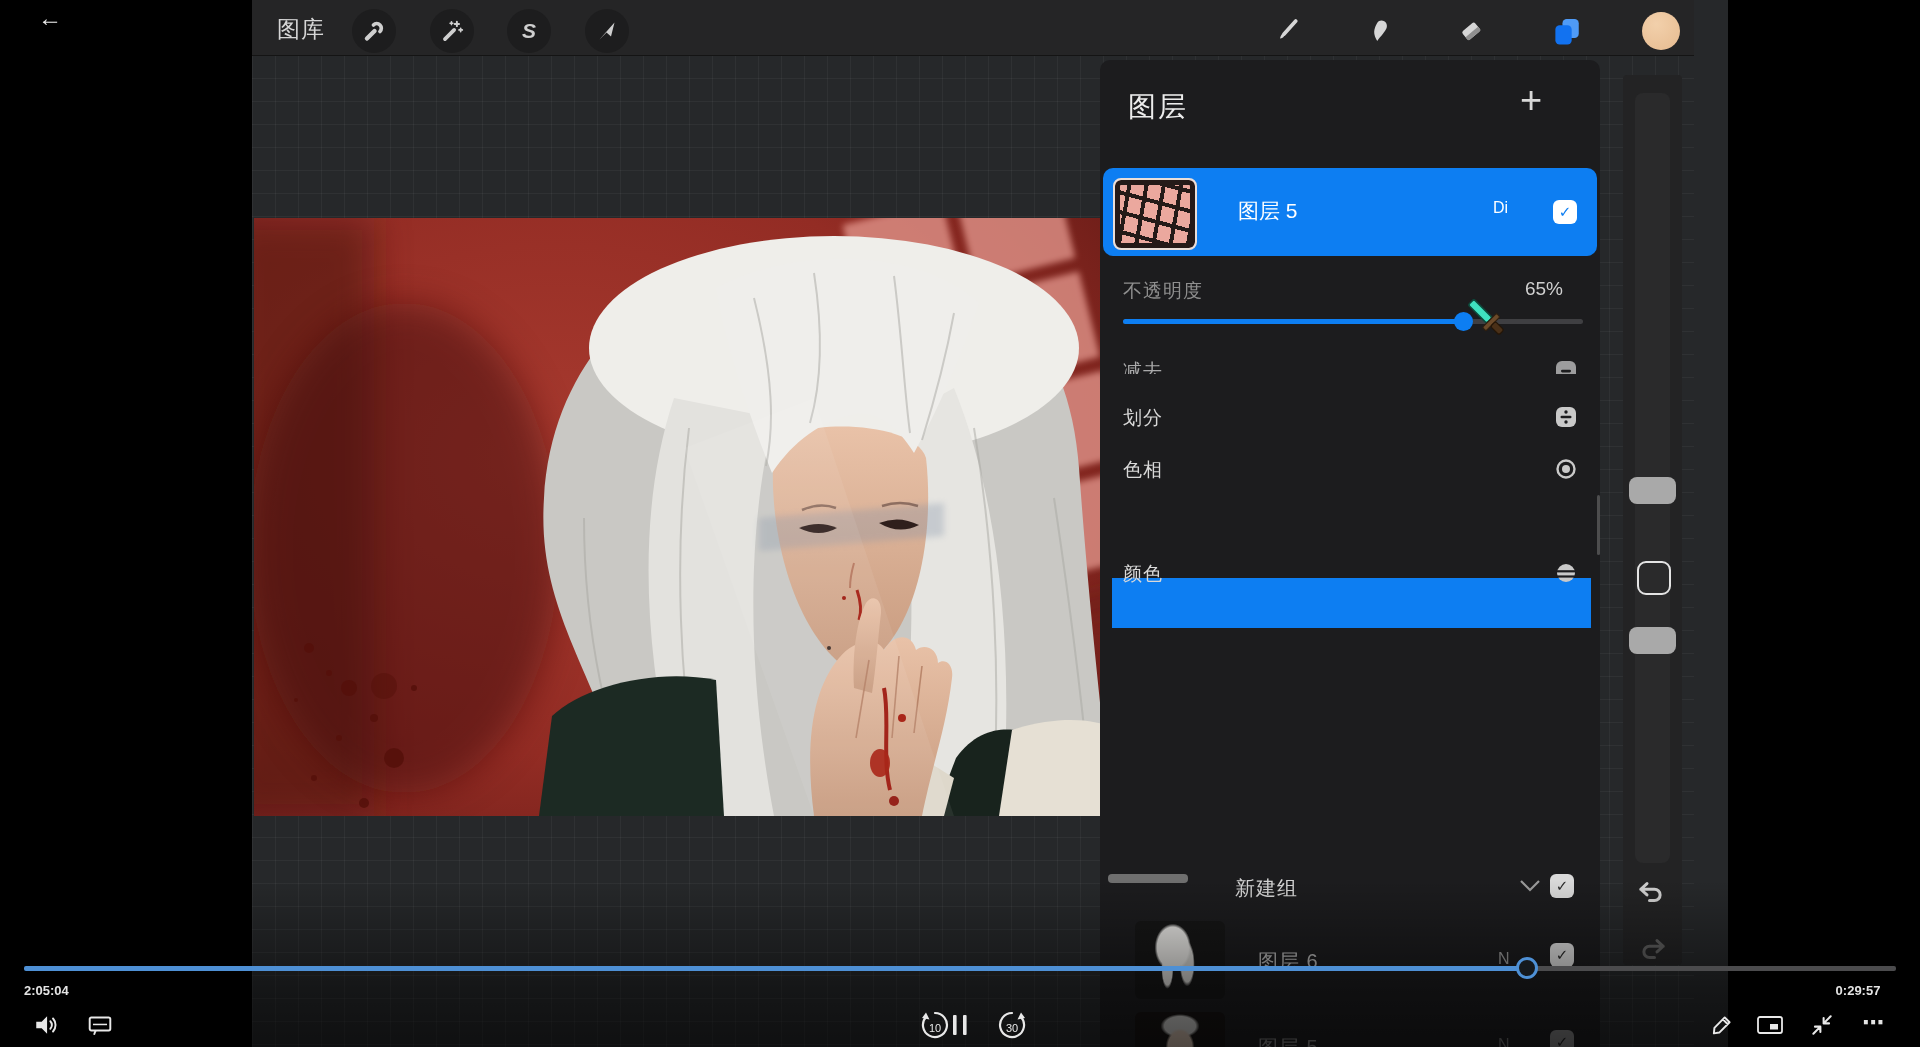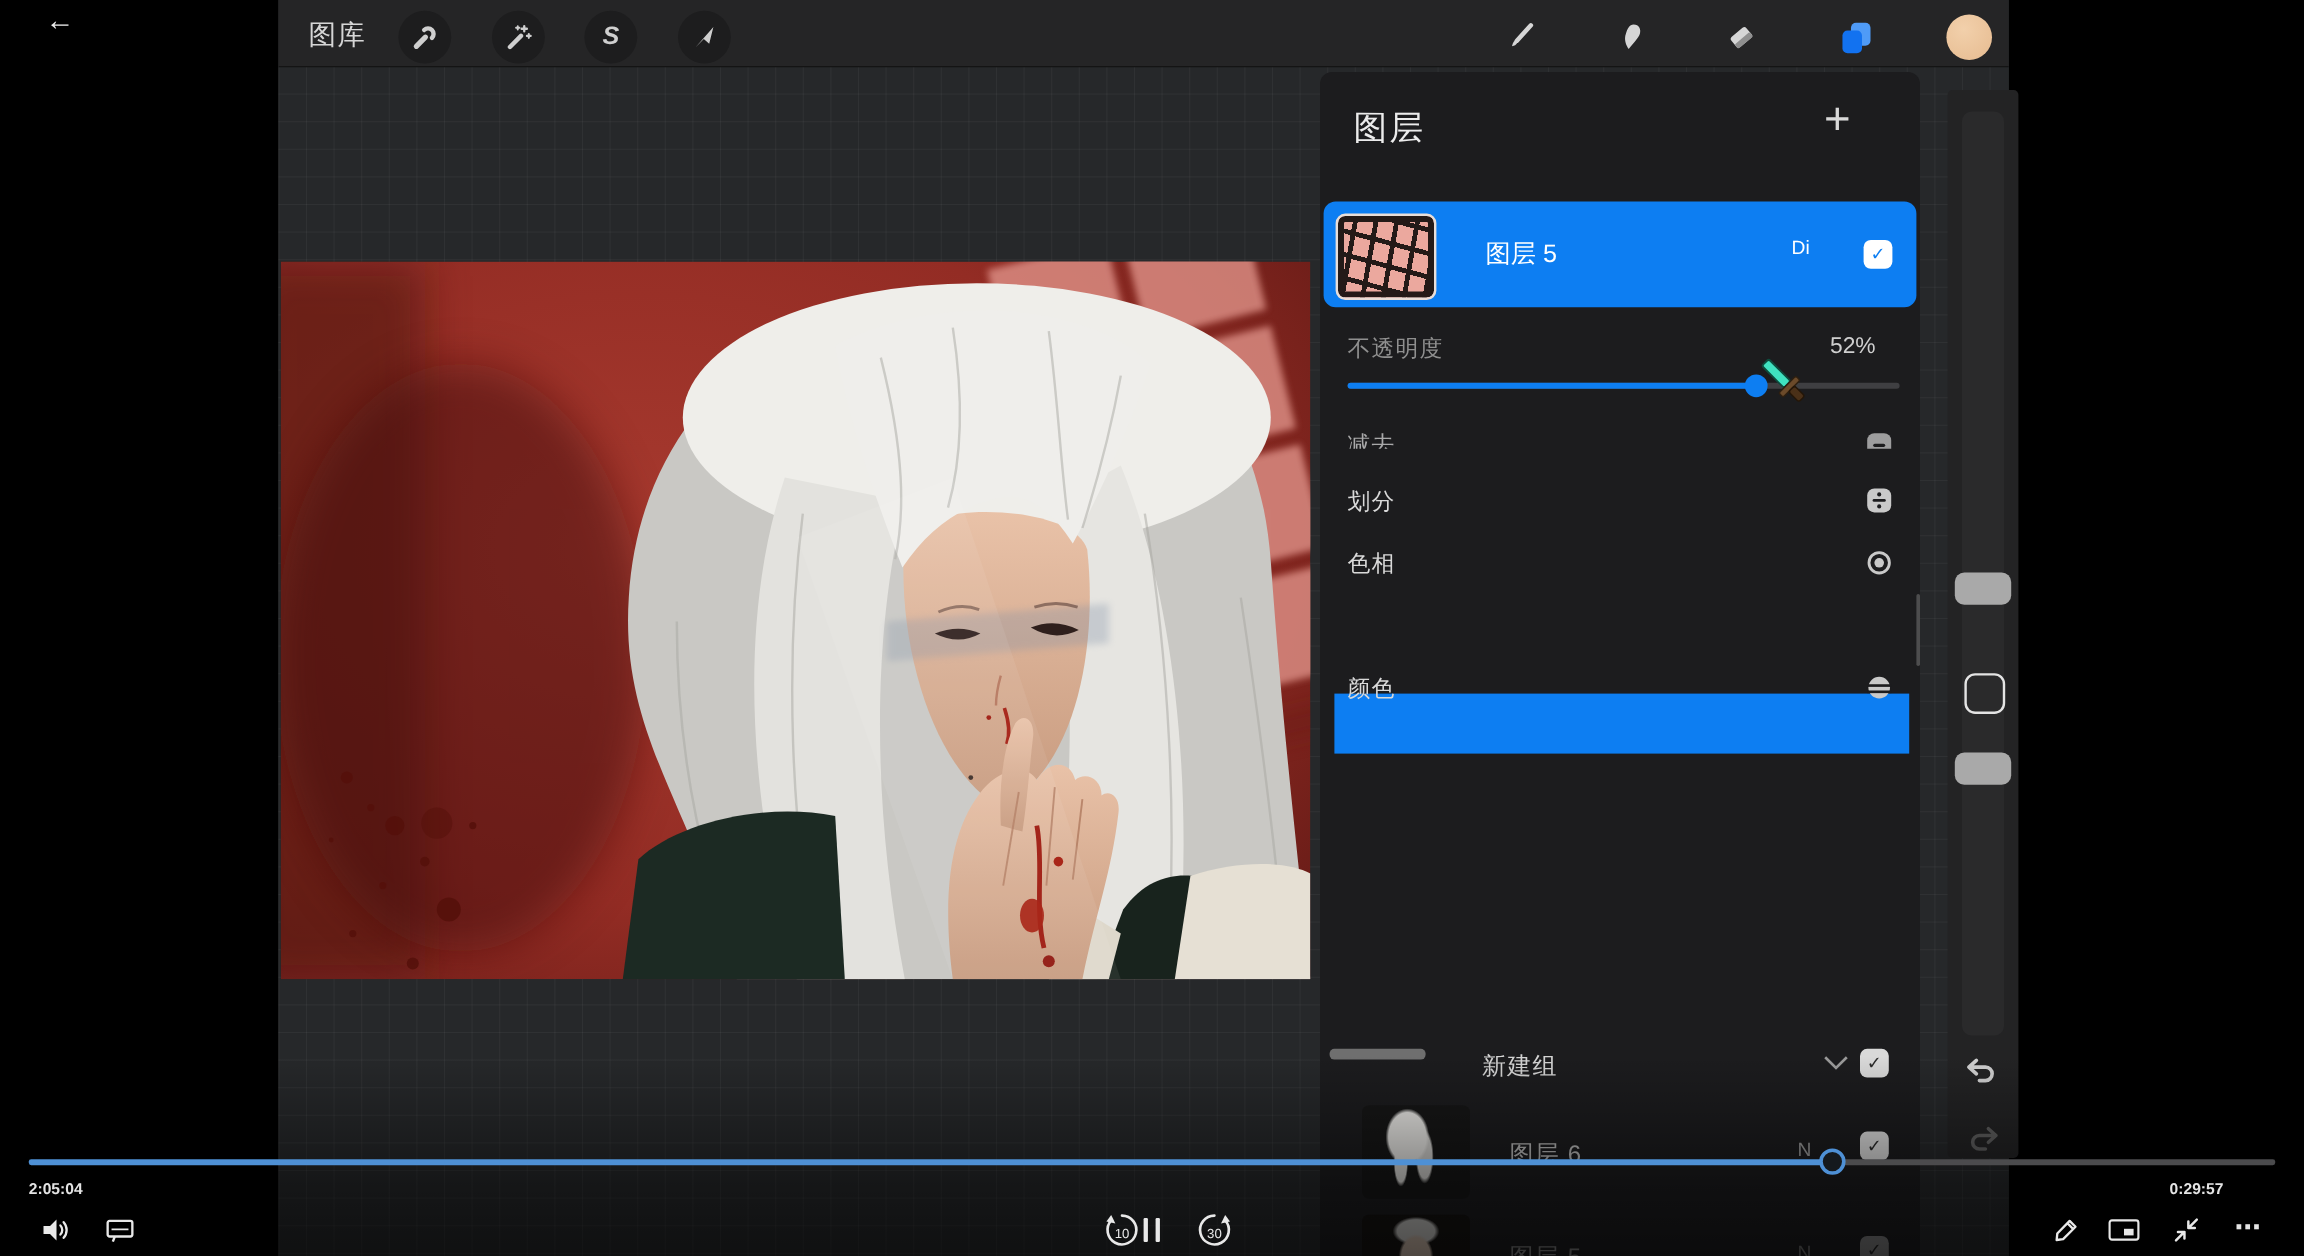--- a/index.html
+++ b/index.html
@@ -1,21 +1,21 @@
 <!DOCTYPE html>
 <html><head>
 <meta charset="utf-8">
 <style>
   html,body{margin:0;padding:0;background:#000;}
   body{font-family:"Liberation Sans","DejaVu Sans",sans-serif;-webkit-font-smoothing:antialiased;}
   .stage{position:relative;width:1920px;height:1047px;background:#000;overflow:hidden;}
   .abs{position:absolute;}
 
   
-  .video-area{left:232px;top:0;width:1442px;height:1047px;background:#26282a;}
+  .video-area{left:252px;top:0;width:1442px;height:1047px;background:#26282a;padding-left:34px;}
   .canvas-grid{left:0;top:55px;width:1442px;height:992px;background-color:#26282a;
     background-image:linear-gradient(rgba(255,255,255,.045) 1px,transparent 1px),
                      linear-gradient(90deg,rgba(255,255,255,.045) 1px,transparent 1px);
     background-size:23px 23px;}
   .app-toolbar{left:0;top:0;width:1442px;height:55px;background:#252526;border-bottom:1px solid rgba(0,0,0,.45);}
   .gallery-label{left:25px;top:14px;font-size:23px;color:#d6d6d6;letter-spacing:1px;}
   .tool-circle{width:44px;height:44px;border-radius:50%;background:#1d1d1e;top:9px;display:flex;align-items:center;justify-content:center;}
   .glyph{color:#cfcfcf;}
   .right-tool{top:9px;width:44px;height:44px;display:flex;align-items:center;justify-content:center;}
   .color-swatch{width:38px;height:38px;border-radius:50%;background:radial-gradient(circle at 38% 32%,#f2d0ab,#e6bb90);}
@@ -256,21 +256,21 @@
     <div class="abs panel-add">+</div>
 
     <div class="abs sel-row">
       <div class="abs thumb5"></div>
       <div class="abs sel-name">图层 5</div>
       <div class="abs sel-blend">Di</div>
       <div class="abs checkbox on-blue" style="left:450px;top:32px"></div>
     </div>
 
     <div class="abs opacity-label">不透明度</div>
-    <div class="abs opacity-value">52%</div>
+    <div class="abs opacity-value">65%</div>
     <div class="abs slider-track">
       <div class="abs slider-fill"></div>
       <div class="abs slider-handle"></div>
     </div>
 
     <div class="abs" style="left:0;top:290px;width:500px;height:24px;overflow:hidden;opacity:.75">
       <div class="abs blend-row-label" style="left:23px;top:8px">减去</div>
       <svg class="abs" style="left:455px;top:10px" width="22" height="22" viewBox="0 0 22 22">
         <rect x="1" y="1" width="20" height="20" rx="6" fill="#c9c9c9"></rect>
           <rect x="6" y="9.8" width="10" height="2.6" rx="1.3" fill="#1c1c1e"></rect>
@@ -361,21 +361,21 @@
 
   <div class="abs shade"></div>
 
   <div class="abs back-icon">←</div>
 
   <div class="abs pbar pbar-fill"></div>
   <div class="abs pbar pbar-rest"></div>
   <div class="abs pbar pbar-handle"></div>
 
   <div class="abs ptime" style="left:24px;top:983px">2:05:04</div>
-  <div class="abs ptime" style="left:1808px;top:983px;width:100px;text-align:left">0:29:57</div>
+  <div class="abs ptime" style="left:1808px;top:983px;width:100px;text-align:center">0:29:57</div>
 
   <div class="abs pctl" style="left:30px;top:1011px;width:32px;height:28px">
     <svg width="26" height="26" viewBox="0 0 24 24">
         <g>
       <polygon points="3,9 8,9 13,4 13,20 8,15 3,15" fill="#e8e8e8"></polygon>
       <path d="M16 8.5 a5 5 0 0 1 0 7 M18.5 6 a9 9 0 0 1 0 12" stroke="#e8e8e8" stroke-width="1.8" fill="none" stroke-linecap="round"></path>
         </g>
       </svg>
   </div>
   <div class="abs pctl" style="left:84px;top:1011px;width:32px;height:28px">

